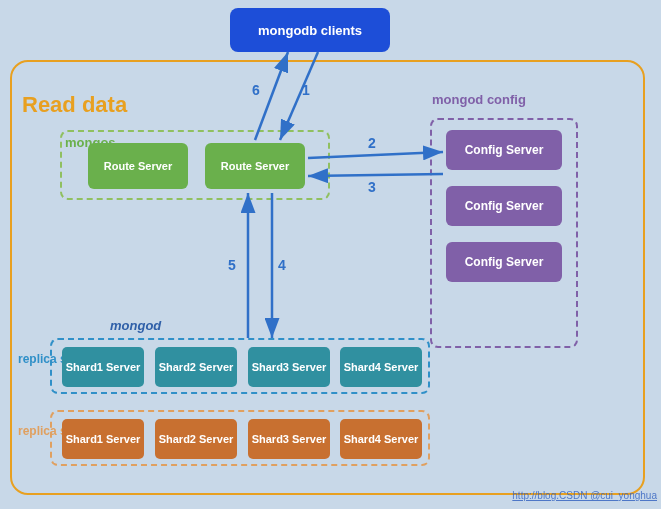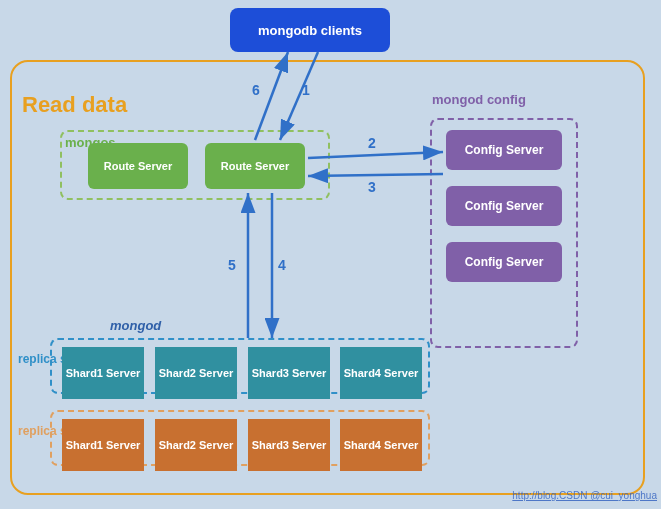--- a/index.html
+++ b/index.html
@@ -224,22 +224,22 @@
       left: 18px;
       font-size: 12px;
       color: #e0a060;
       font-weight: bold;
     }
 
     
     .shard-box {
       position: absolute;
       width: 82px;
-      height: 52px;
-      border-radius: 0;
+      height: 40px;
+      border-radius: 5px;
       display: flex;
       align-items: center;
       justify-content: center;
       color: white;
       font-size: 11px;
       font-weight: bold;
       text-align: center;
     }
 
     .shard-teal { background: #3090a0; }

